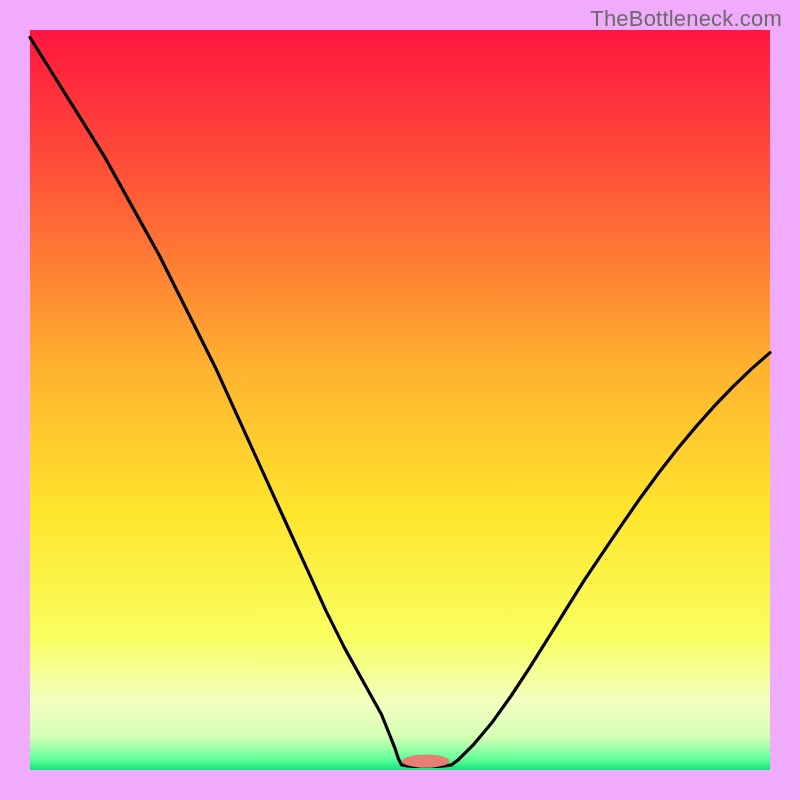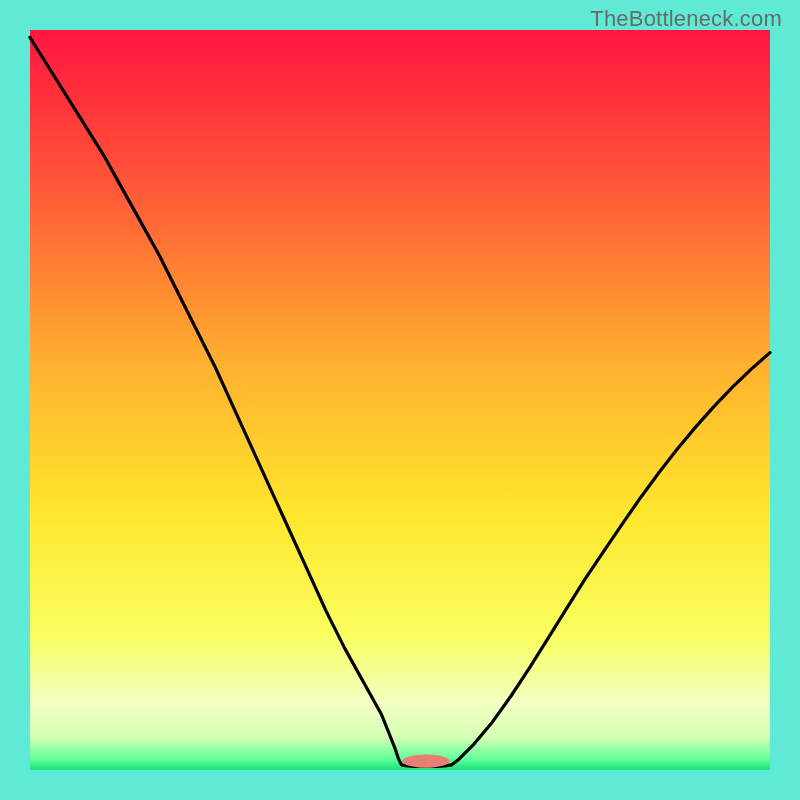--- a/index.html
+++ b/index.html
@@ -8,21 +8,21 @@
     width: 800px;
     height: 800px;
     background: #000;
     overflow: hidden;
     font-family: Arial, Helvetica, sans-serif;
   }
   .frame {
     position: relative;
     width: 800px;
     height: 800px;
-    background: #5eead4;
+    background: #f0abfc;
   }
   .watermark {
     position: absolute;
     top: 6px;
     right: 18px;
     color: #6a6a6a;
     font-size: 22px;
     letter-spacing: 0.2px;
     z-index: 5;
   }

